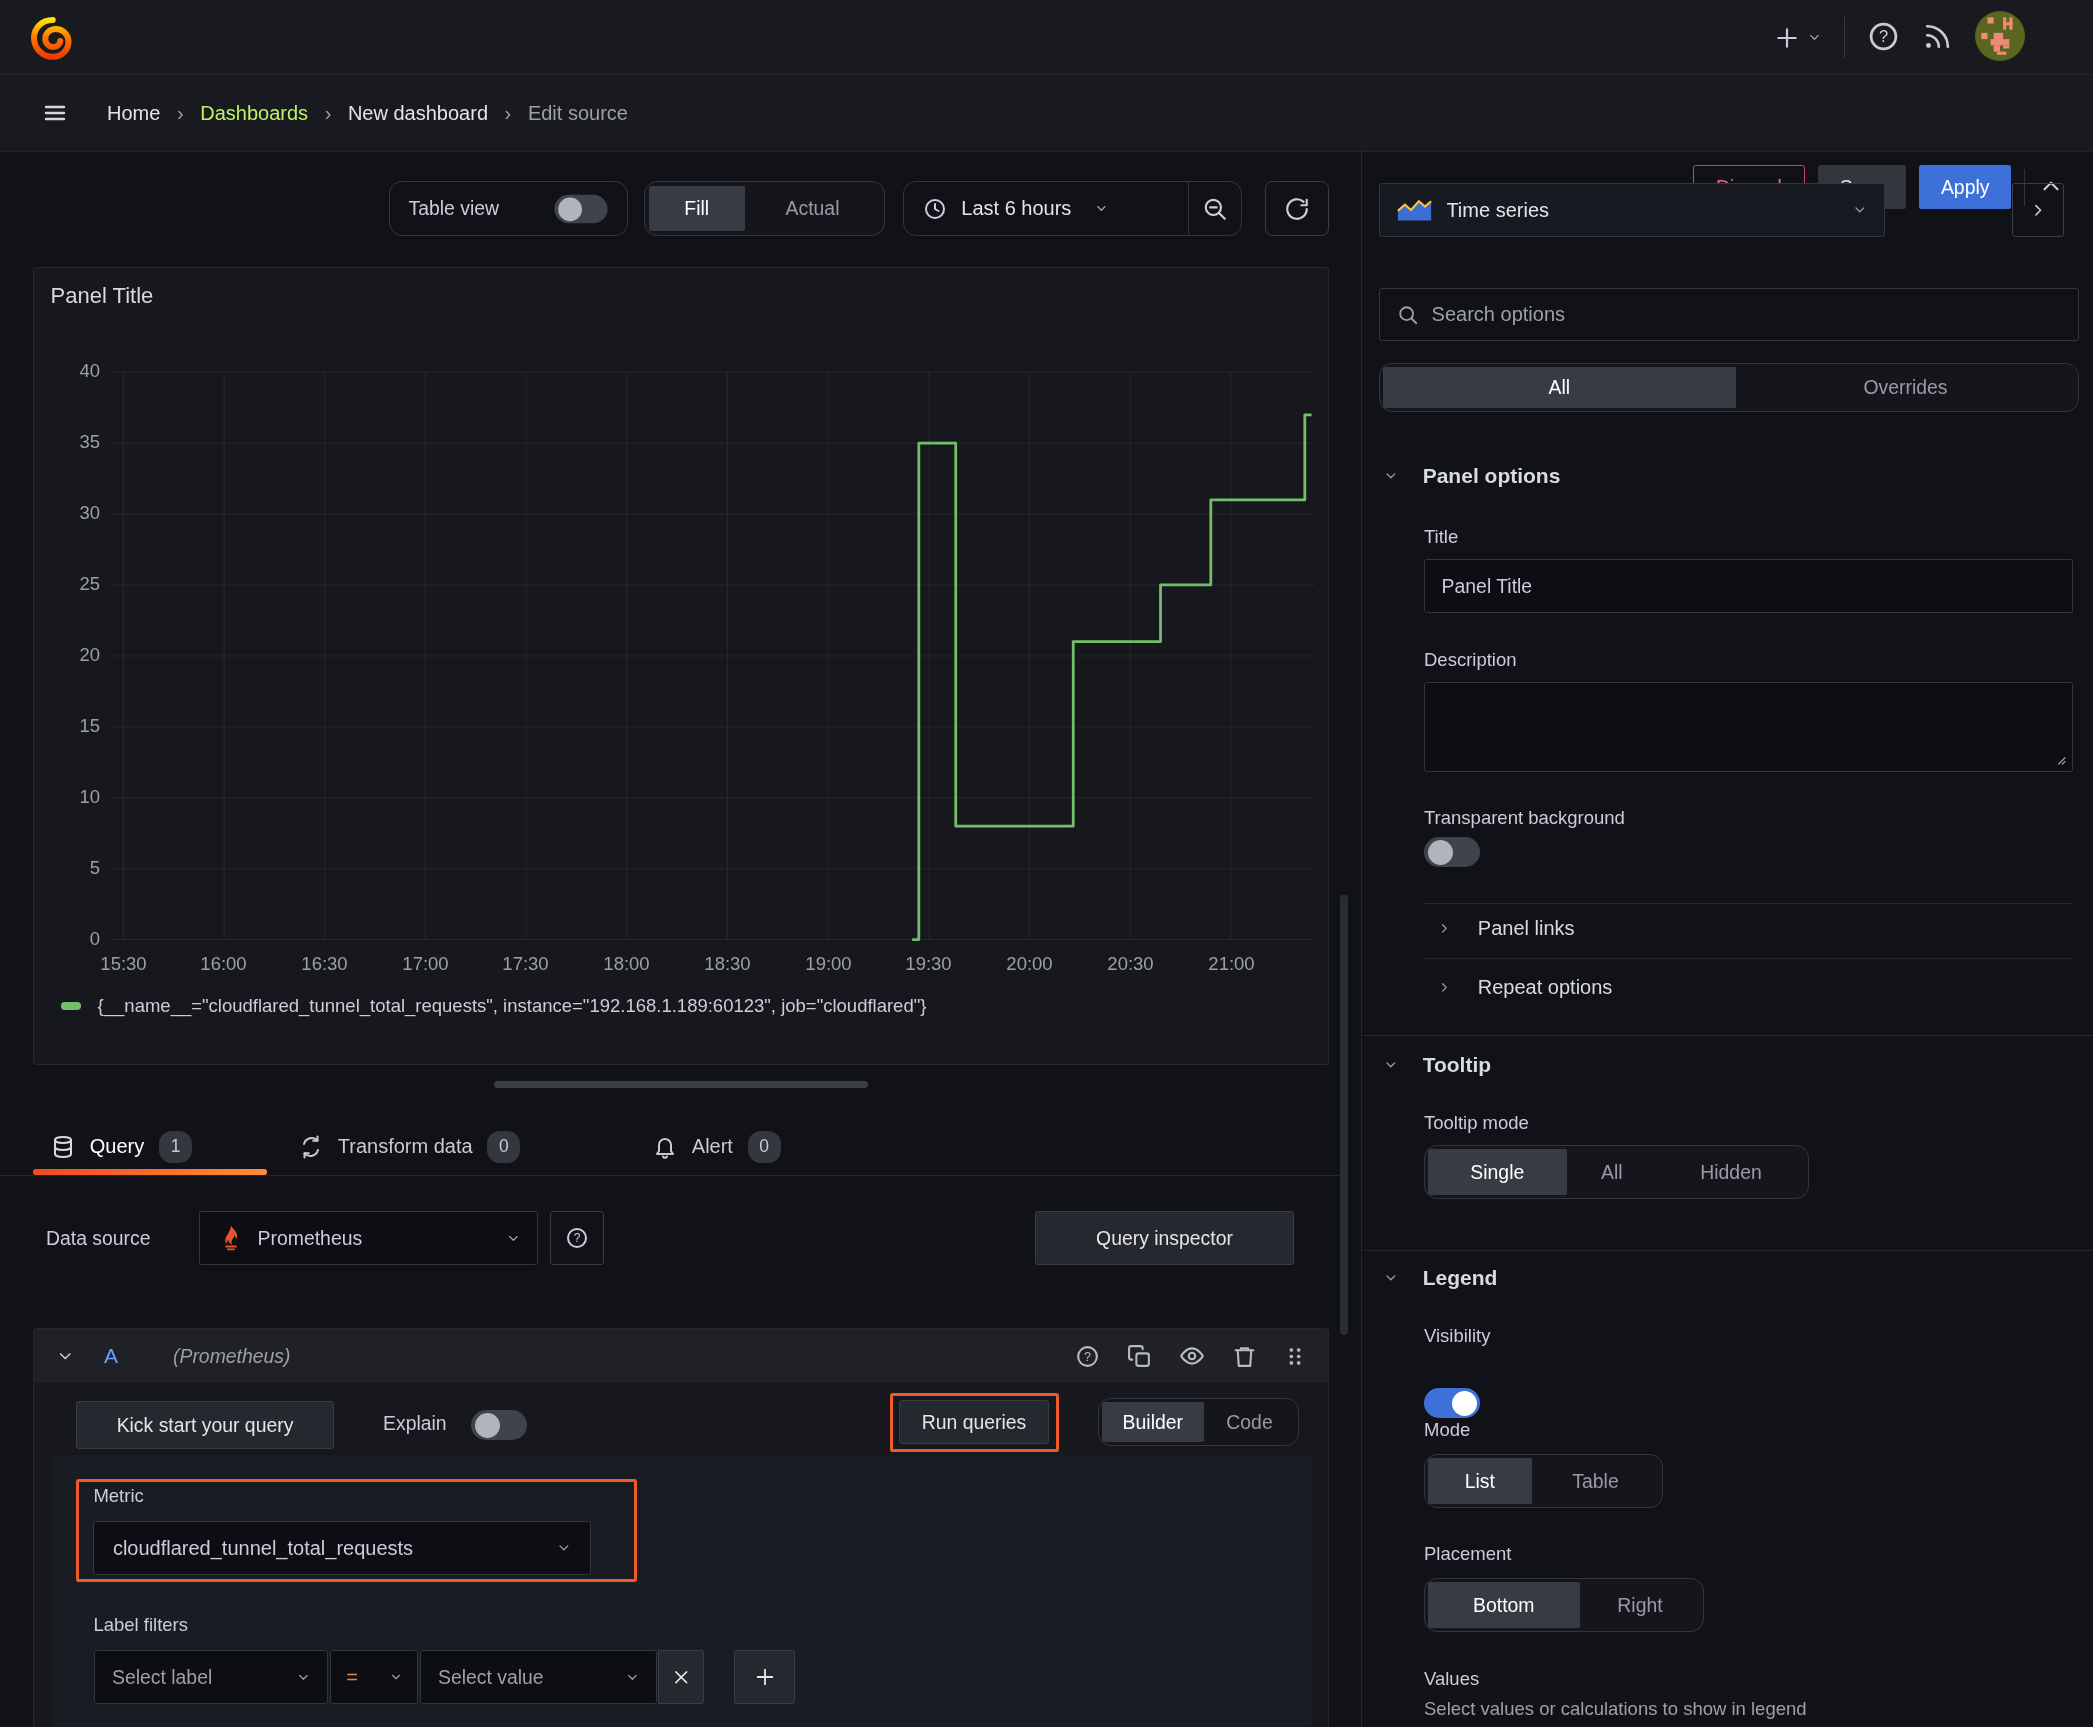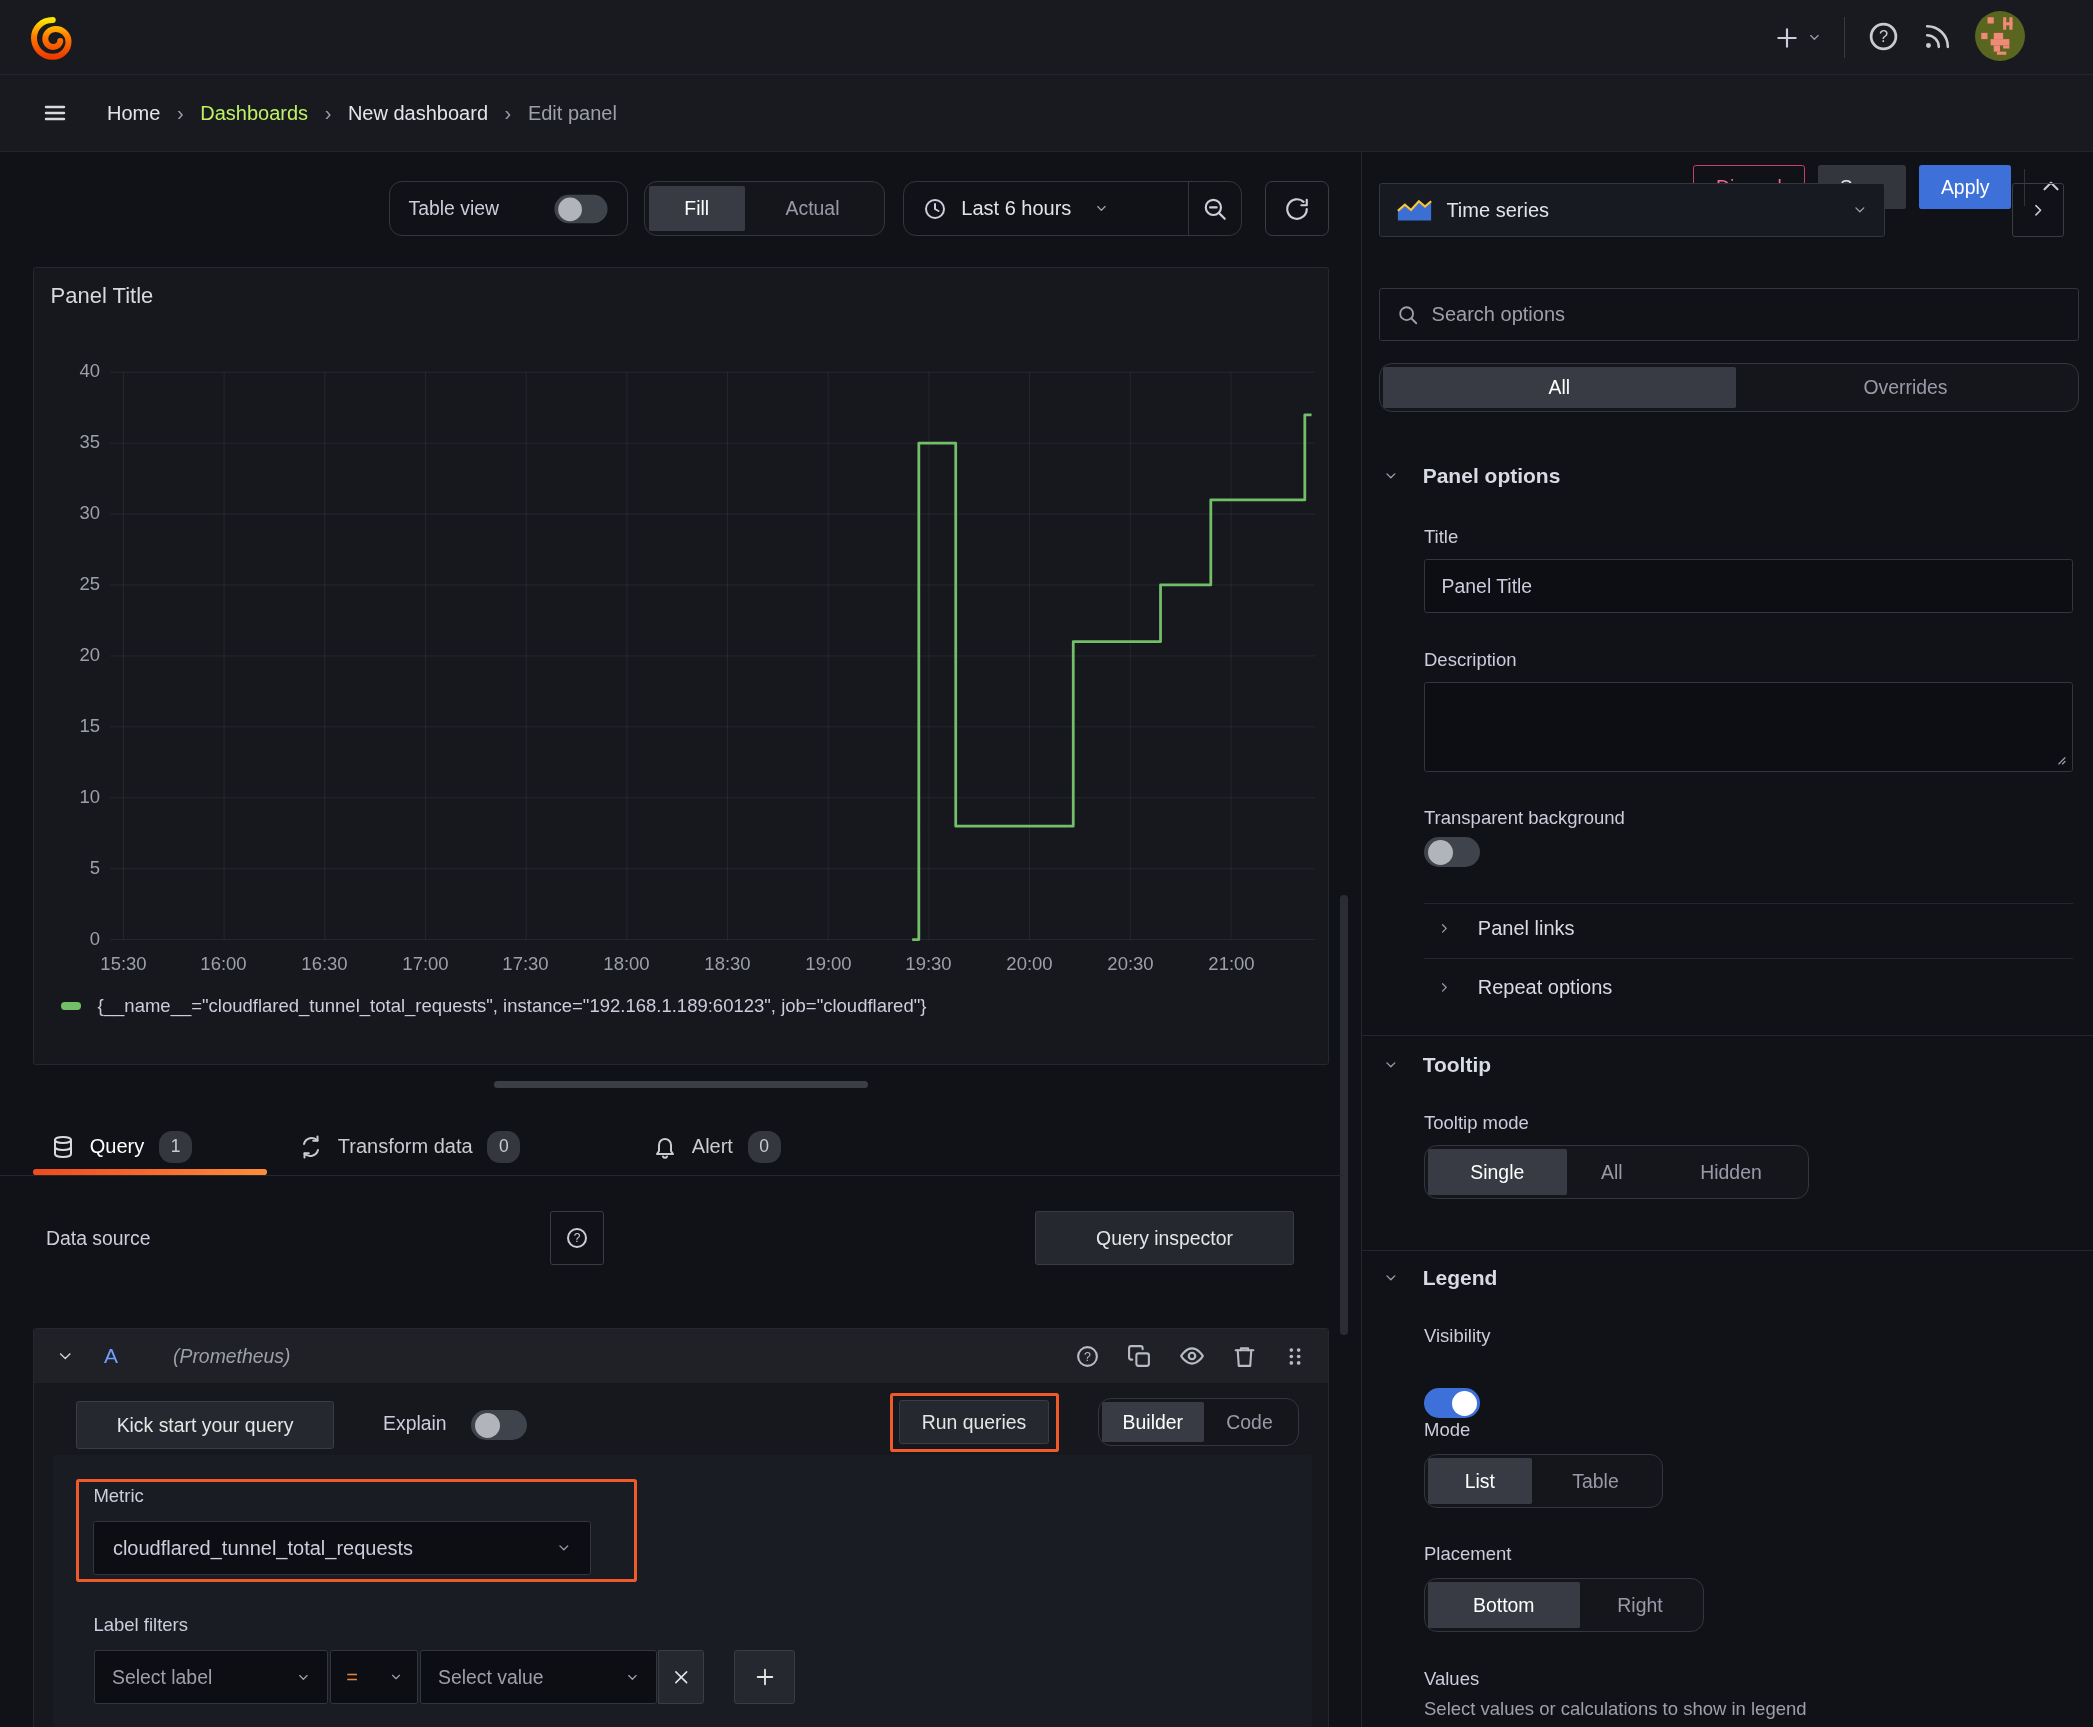--- a/index.html
+++ b/index.html
@@ -109,21 +109,21 @@
           <path d="M3 6h18M3 12h18M3 18h18"></path>
         </svg>
     </span>
     <div class="abs flex" style="left:107px;top:0;height:77px;gap:16.6px;font-size:20px;">
       <span style="color:#e3e4ea;cursor:pointer;">Home</span>
       <span class="muted">›</span>
       <span style="color:#bef264;cursor:pointer;">Dashboards</span>
       <span class="muted">›</span>
       <span style="color:#e3e4ea;cursor:pointer;">New dashboard</span>
       <span class="muted">›</span>
-      <span class="muted">Edit panel</span>
+      <span class="muted">Edit source</span>
     </div>
     <div class="abs flex" style="left:1693px;top:90px;height:44px;gap:13px;">
       <div class="btn" style="height:44px;padding:0 22px;border:0.9px solid #c9406c;color:#ef6b93;background:transparent;">Discard</div>
       <div class="btn" style="height:44px;padding:0 22px;background:#34363e;color:#e3e4ea;">Save</div>
       <div class="btn" style="height:44px;padding:0 22px;background:#3d71d9;color:#fff;">Apply</div>
       <span class="divider-v" style="height:37px;"></span>
       <span style="color:#c9cbd1;cursor:pointer;">
         <svg class="i" width="26" height="26" viewBox="0 0 24 24">
             <path d="M6 15l6-6 6 6"></path>
           </svg>
@@ -248,20 +248,31 @@
   <div class="abs flex" style="left:653px;top:1121px;height:51px;gap:14.8px;cursor:pointer;color:#c9cbd1;">
     <svg class="i" width="24" height="24" viewBox="0 0 24 24">
         <path d="M6 16v-6a6 6 0 0 1 12 0v6l2 3H4z"></path>
         <path d="M10 21.5a2.2 2.2 0 0 0 4 0"></path>
       </svg>
     <span style="font-size:20px;">Alert</span>
     <span class="badge">0</span>
   </div>
 
   <div class="abs flex" style="left:46px;top:1211px;height:54px;font-size:19.4px;color:#ccccdc;">Data source</div>
+  <div class="abs sel" style="left:199px;top:1211px;width:339px;height:54px;padding:0 16.6px;gap:13px;cursor:pointer;">
+    <svg width="28" height="28" viewBox="0 0 24 24">
+      <path fill="#e6522c" d="M12 1.5c1.8 3.2 5.2 4.7 5.2 8.6 0 1.2-.4 2.3-1 3.2.1-1.5-.6-2.7-1.5-3.4.1 1.9-1.2 2.4-2 4.2-.5 1.2-.2 2.2.2 3.4-1.7-.4-3.1-1.8-3.1-3.8-1 .9-1.4 2.1-1.2 3.5-.9-.9-1.5-2.1-1.5-3.4 0-3.8 3.8-5.2 4.9-12.3z"></path>
+      <rect fill="#e6522c" x="7" y="18.4" width="10" height="1.7" rx=".8"></rect>
+        <rect fill="#e6522c" x="8.6" y="21" width="6.8" height="1.6" rx=".8"></rect>
+    </svg>
+    <span style="flex:1;">Prometheus</span>
+    <svg class="i muted" width="14.8" height="14.8" viewBox="0 0 24 24">
+        <path d="M6 9l6 6 6-6"></path>
+      </svg>
+  </div>
   <div class="abs btn btn-ghost" style="left:550px;top:1211px;width:54px;height:54px;">
     <svg class="i" width="24" height="24" viewBox="0 0 24 24" style="font-size:21px">
         <circle cx="12" cy="12" r="9"></circle>
         <text x="12" y="16" text-anchor="middle" font-size="12" fill="currentColor" stroke="none" font-family="Liberation Sans, sans-serif">?</text>
       </svg>
   </div>
   <div class="abs btn btn-sec" style="left:1035px;top:1211px;width:259px;height:54px;">Query inspector</div>
 
   <div class="abs" style="left:33px;top:1328px;width:1296px;height:400px;background:#16181e;border:0.9px solid #26282f;border-radius:2.8px 2.8px 0 0;">
     <div class="abs flex" style="left:0;top:0;width:100%;height:54px;background:#1f2127;border-radius:2.8px 2.8px 0 0;padding:0 22px;gap:0;">

